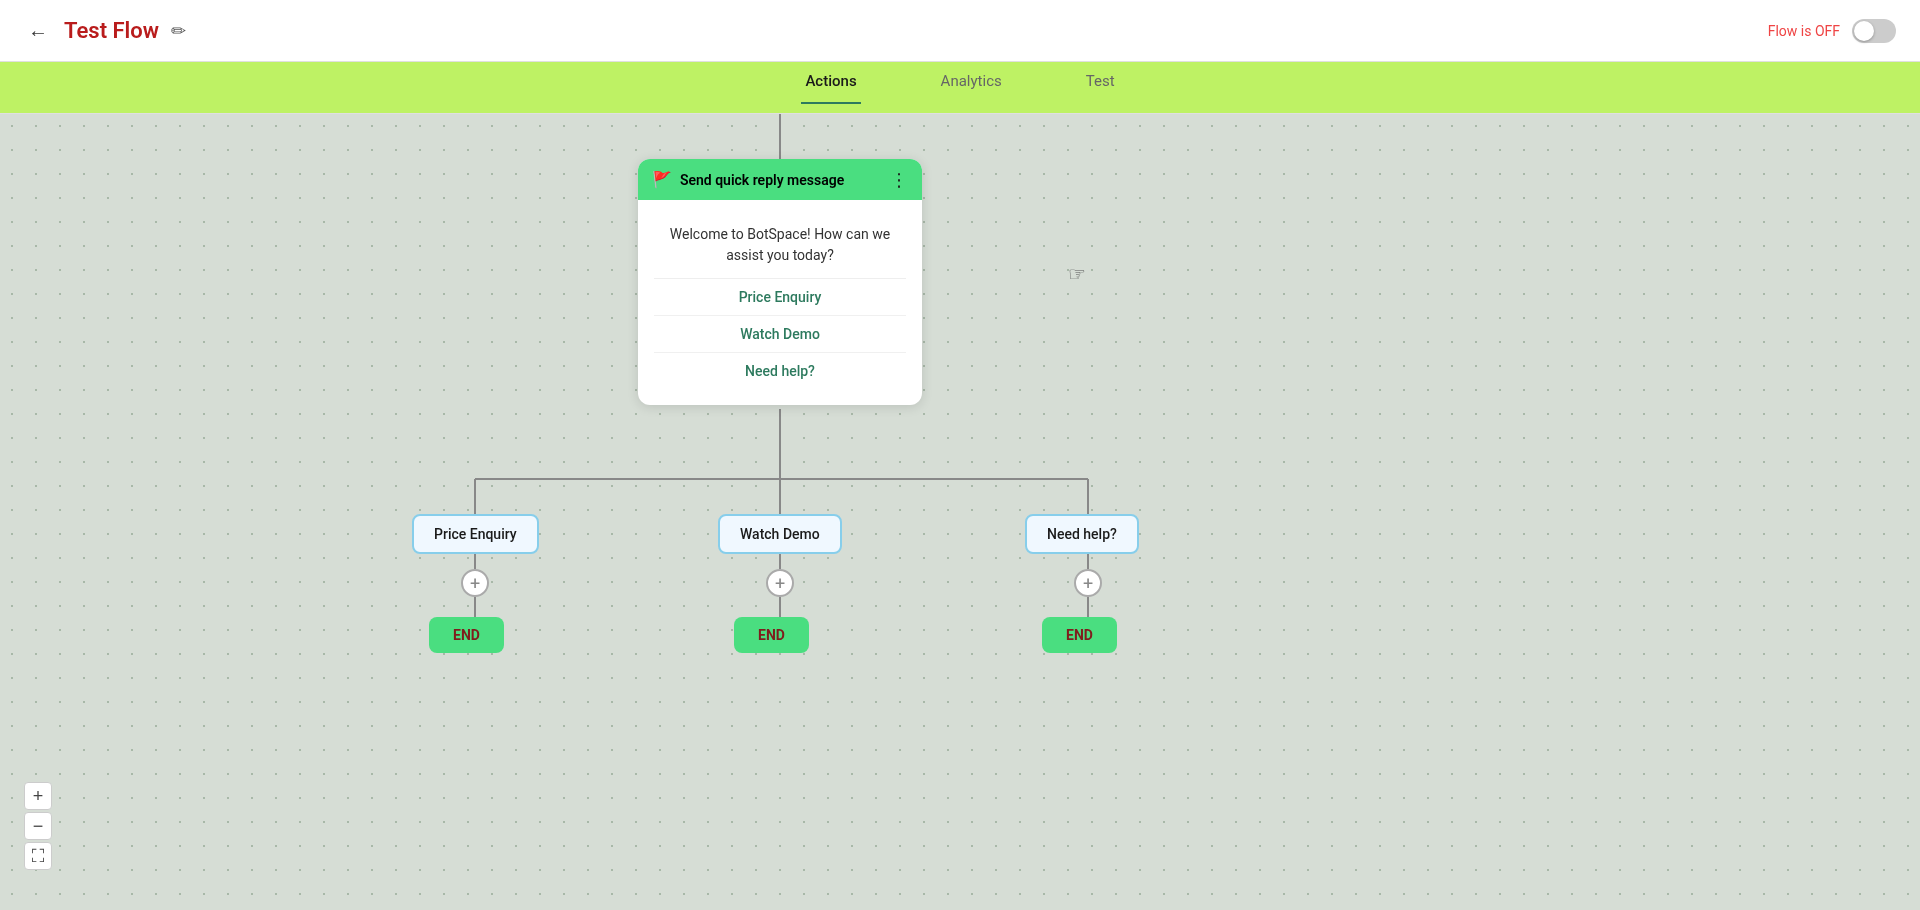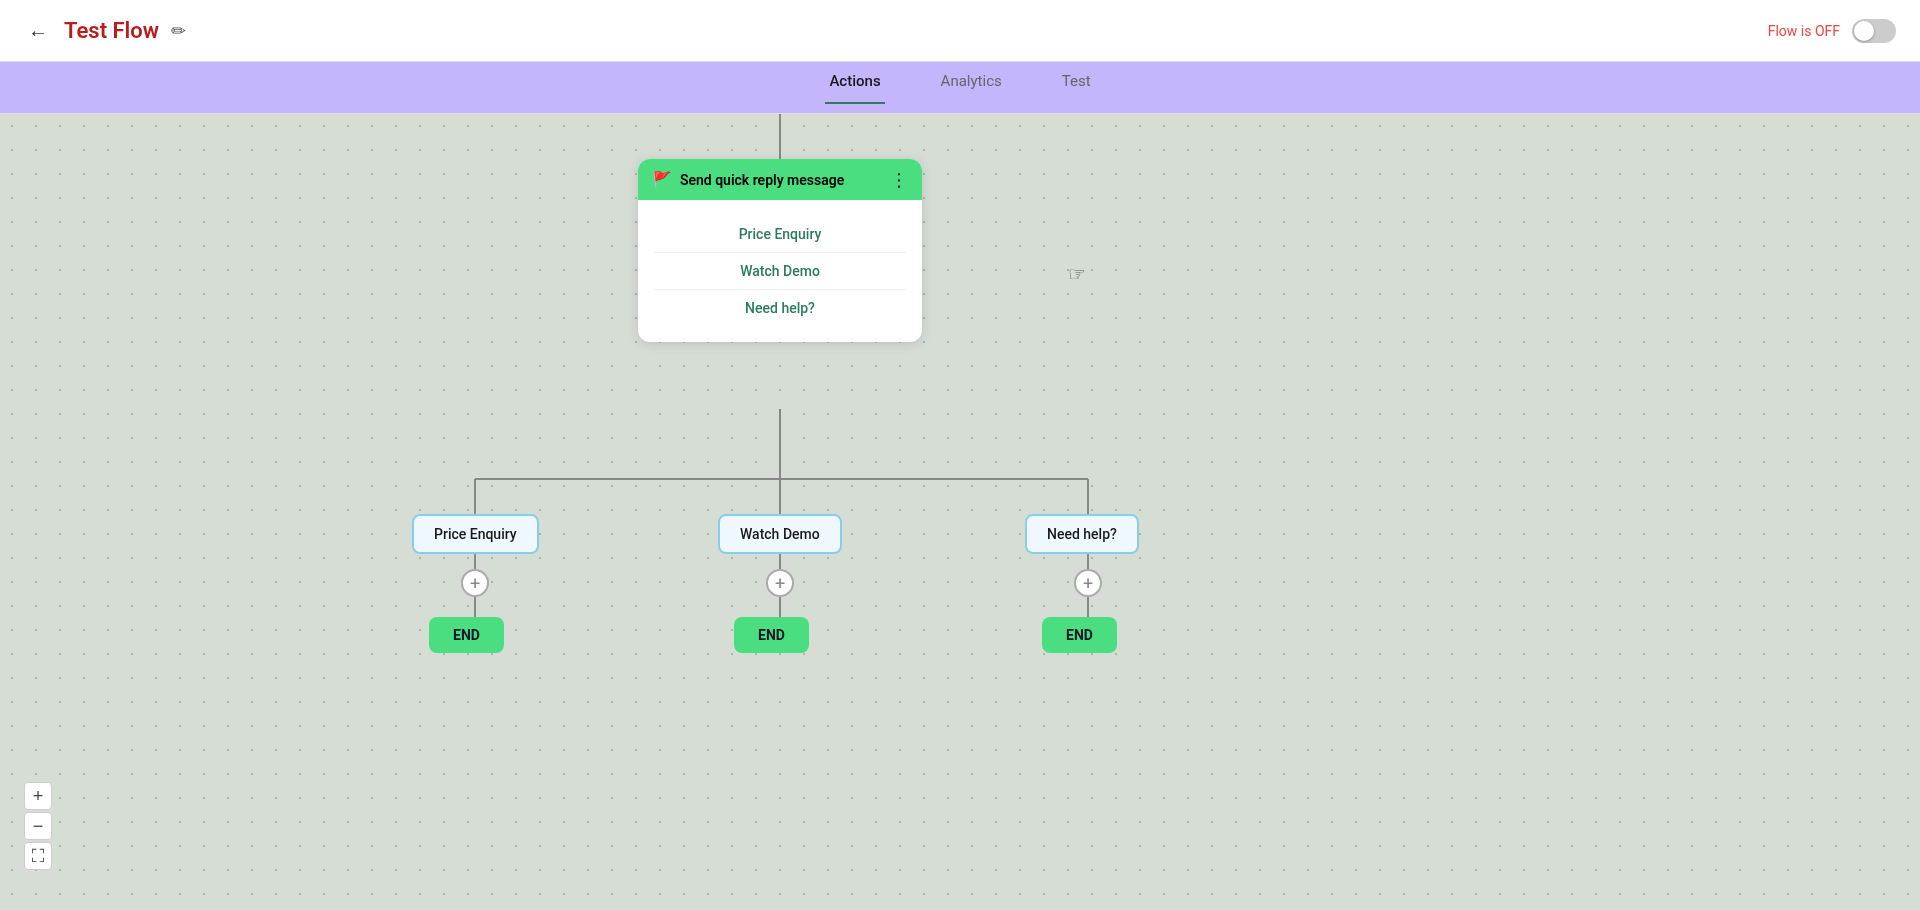--- a/index.html
+++ b/index.html
@@ -23,22 +23,22 @@
       position: relative; cursor: pointer;
     }
     .toggle-thumb {
       position: absolute; top: 2px; left: 2px; width: 20px; height: 20px;
       background: #fff; border-radius: 50%; box-shadow: 0 1px 3px rgba(0,0,0,0.3);
     }
 
     
     .tabs-bar {
       position: absolute; top: 62px; left: 0; right: 0; height: 52px;
-      background: #c4b5fd; border-bottom: 1px solid #e0e0e0;
-      display: flex; align-items: center; justify-content: center; gap: 52px;
+      background: #bef264; border-bottom: 1px solid #e0e0e0;
+      display: flex; align-items: center; justify-content: center; gap: 76px;
       z-index: 9;
     }
     .tab-item {
       font-size: 15px; color: #666; cursor: pointer; padding: 0 4px 12px 4px;
       border-bottom: 2px solid transparent; margin-bottom: -1px;
     }
     .tab-item.active { color: #1a1a1a; border-bottom: 2px solid #2d7a5e; font-weight: 500; }
 
     
     .canvas {
@@ -98,21 +98,21 @@
     .plus-circle {
       position: absolute; width: 28px; height: 28px; border-radius: 50%;
       border: 2px solid #aaa; background: #fff;
       display: flex; align-items: center; justify-content: center;
       font-size: 18px; color: #888; cursor: pointer;
     }
 
     
     .end-node {
       position: absolute; background: #4ade80; border-radius: 8px;
-      padding: 10px 24px; font-size: 14px; font-weight: 700; color: #0f172a;
+      padding: 10px 24px; font-size: 14px; font-weight: 700; color: #7f1d1d;
       text-align: center;
     }
 
     
     .zoom-controls {
       position: absolute; bottom: 40px; left: 24px;
       display: flex; flex-direction: column; gap: 2px; z-index: 20;
     }
     .zoom-btn {
       width: 28px; height: 28px; background: #fff; border: 1px solid #ccc;
@@ -197,20 +197,21 @@
 
     <div class="node-card" style="left: 638px; top: 45px; width: 284px;">
       <div class="node-card-header">
         <div class="node-card-header-left">
           <span class="node-icon">🚩</span>
           <span class="node-title">Send quick reply message</span>
         </div>
         <span class="node-menu">⋮</span>
       </div>
       <div class="node-body">
+        <div class="node-message">Welcome to BotSpace! How can we assist you today?</div>
         <div class="node-option">Price Enquiry</div>
         <div class="node-option">Watch Demo</div>
         <div class="node-option">Need help?</div>
       </div>
     </div>
 
     <div class="branch-node" style="left: 412px; top: 400px;">
       <span>Price Enquiry</span>
     </div>
 

